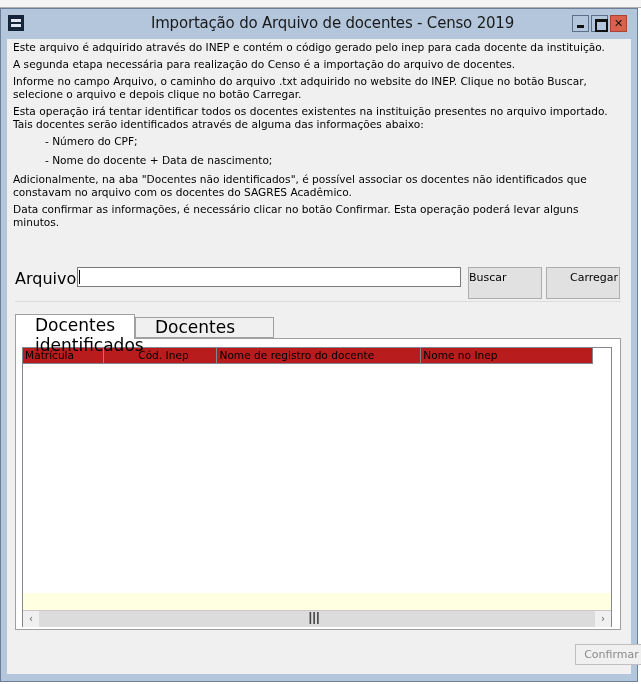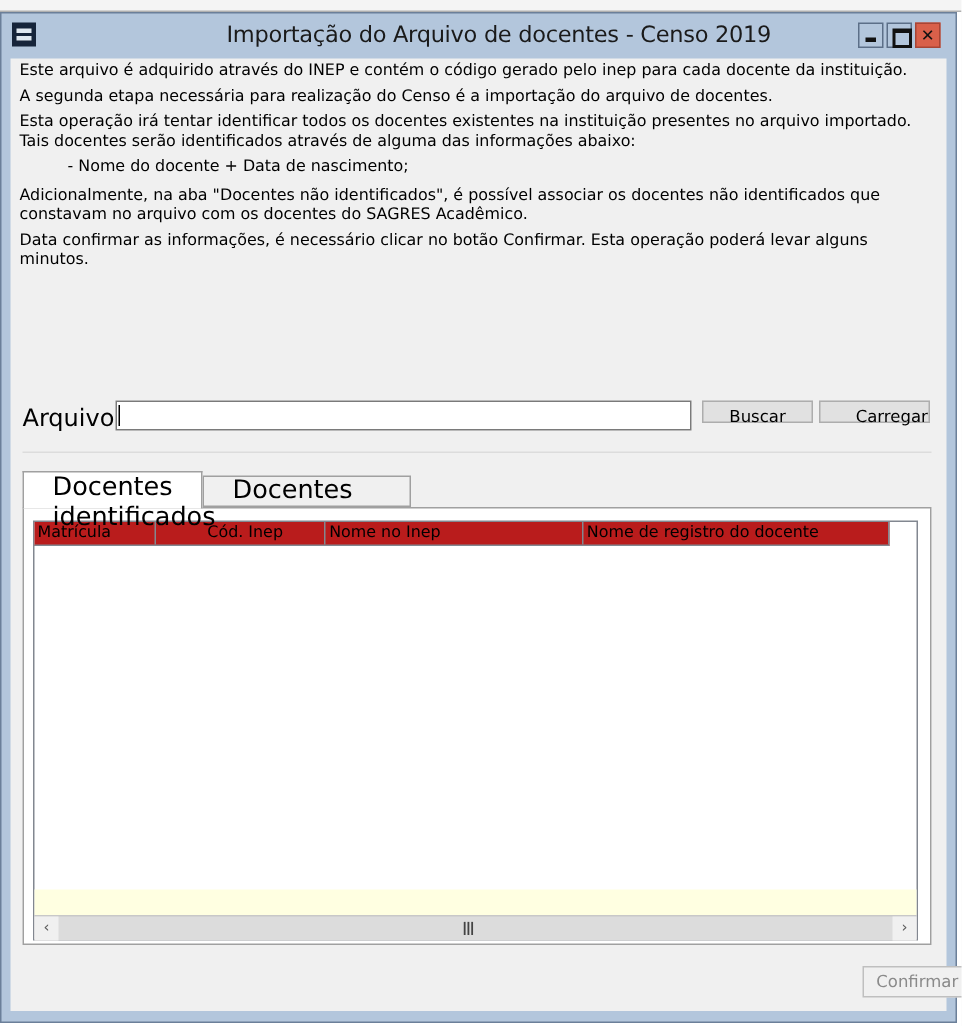--- a/index.html
+++ b/index.html
@@ -24,21 +24,21 @@
   .client { position: absolute; left: 6px; top: 30px; width: 624px; height: 635px; background: #f0f0f0; }
 
   .info { position: absolute; left: 6px; top: 2px; width: 612px; line-height: 13px; font-size: 10.6px; color: #000; }
   .info p { margin-bottom: 4px; }
   .info p.indent { padding-left: 32px; margin-bottom: 6px; }
 
   .arquivo-label { position: absolute; left: 8px; top: 230px; font-size: 16px; }
   .arquivo-input { position: absolute; left: 70px; top: 228px; width: 384px; height: 20px; background: #fff; border: 1px solid #7a7a7a; padding: 0 3px; font-size: 11px; font-family: "DejaVu Sans", sans-serif; outline: none; }
   .arquivo-input::before { content: ""; }
   .caret { position: absolute; left: 72px; top: 231px; width: 1px; height: 14px; background: #000; }
-  .btn { position: absolute; height: 15px; background: #e1e1e1; border: 1px solid #adadad; font-size: 11px; text-align: center; line-height: 19px; color: #000; font-family: "DejaVu Sans", sans-serif; }
+  .btn { position: absolute; height: 32px; background: #e1e1e1; border: 1px solid #adadad; font-size: 11px; line-height: 19px; color: #000; font-family: "DejaVu Sans", sans-serif; }
   .btn-buscar { left: 461px; top: 228px; width: 74px; }
   .btn-carregar { left: 539px; top: 228px; width: 74px; padding-left: 23px; }
 
   .sep { position: absolute; left: 8px; top: 262px; width: 606px; height: 1px; background: #dcdcdc; }
 
   .tab { position: absolute; height: 22px; font-size: 17px; padding: 0 19px; line-height: 20px; border: 1px solid #a0a0a0; }
   .tab-ident { left: 8px; top: 275px; width: 120px; background: #fff; border-bottom: none; height: 25px; z-index: 2; line-height: 20px; }
   .tab-naoident { left: 128px; top: 278px; width: 139px; background: #f0f0f0; height: 21px; line-height: 19px; }
 
   .tabpanel { position: absolute; left: 8px; top: 299px; width: 606px; height: 292px; background: #fff; border: 1px solid #a0a0a0; }
@@ -47,21 +47,21 @@
   .col { height: 15px; font-size: 10.6px; line-height: 15px; padding-left: 2px; border-right: 1px solid #828790; white-space: nowrap; overflow: hidden; }
   .col-1 { width: 86px; }
   .col-2 { width: 86px; margin-left: 32px; }
   .col-3 { width: 216px; }
   .col-4 { width: 182px; }
   .grid-yellow { position: absolute; left: 0; top: 245px; width: 588px; height: 17px; background: #ffffe1; }
   .hscroll { position: absolute; left: 0; top: 262px; width: 588px; height: 17px; background: #dcdcdc; border-top: 1px solid #c8c8c8; }
   .sb-btn { position: absolute; top: 0; width: 16px; height: 16px; background: #f0f0f0; font-size: 10px; line-height: 16px; text-align: center; color: #606060; }
   .sb-left { left: 0; }
   .sb-right { right: 0; }
-  .sb-thumb-grip { position: absolute; left: 285px; top: 3px; font-size: 12px; line-height: 10px; color: #444; letter-spacing: -1px; }
+  .sb-thumb-grip { position: absolute; left: 285px; top: 3px; font-size: 16px; line-height: 10px; color: #444; letter-spacing: -1px; }
 
   .btn-confirmar { position: absolute; left: 540px; top: 605px; width: 73px; height: 21px; background: #f0f0f0; border: 1px solid #bfbfbf; color: #8a8a8a; font-size: 11px; line-height: 19px; text-align: center; margin-left: 28px; }
 </style>
 </head>
 <body>
 
 <div class="bg-top"></div>
 
 <div class="window">
   <div class="titlebar">
@@ -69,21 +69,23 @@
     <div class="title">Importação do Arquivo de docentes - Censo 2019</div>
     <div class="win-btn win-min"><span></span></div>
     <div class="win-btn win-max"><span></span></div>
     <div class="win-btn win-close"><span></span></div>
   </div>
 
   <div class="client">
     <div class="info">
       <p>Este arquivo é adquirido através do INEP e contém o código gerado pelo inep para cada docente da instituição.</p>
       <p>A segunda etapa necessária para realização do Censo é a importação do arquivo de docentes.</p>
+      <p>Informe no campo Arquivo, o caminho do arquivo .txt adquirido no website do INEP. Clique no botão Buscar, selecione o arquivo e depois clique no botão Carregar.</p>
       <p>Esta operação irá tentar identificar todos os docentes existentes na instituição presentes no arquivo importado. Tais docentes serão identificados através de alguma das informações abaixo:</p>
+      <p class="indent">- Número do CPF;</p>
       <p class="indent">- Nome do docente + Data de nascimento;</p>
       <p>Adicionalmente, na aba "Docentes não identificados", é possível associar os docentes não identificados que constavam no arquivo com os docentes do SAGRES Acadêmico.</p>
       <p>Data confirmar as informações, é necessário clicar no botão Confirmar. Esta operação poderá levar alguns minutos.</p>
     </div>
 
     <div class="arquivo-label">Arquivo:</div>
     <input class="arquivo-input" type="text" value="" style="">
     <div class="caret"></div>
     <div class="btn btn-buscar">Buscar</div>
     <div class="btn btn-carregar">Carregar</div>
@@ -91,22 +93,22 @@
     <div class="sep"></div>
 
     <div class="tab tab-ident">Docentes identificados</div>
     <div class="tab tab-naoident">Docentes não identificados</div>
 
     <div class="tabpanel">
       <div class="grid">
         <div class="grid-header">
           <div class="col col-1">Matrícula</div>
           <div class="col col-2">Cód. Inep</div>
+          <div class="col col-3">Nome de registro do docente</div>
           <div class="col col-4">Nome no Inep</div>
-          <div class="col col-3">Nome de registro do docente</div>
         </div>
         <div class="grid-yellow"></div>
         <div class="hscroll">
           <div class="sb-btn sb-left"><span>‹</span></div>
           <div class="sb-thumb-grip">III</div>
           <div class="sb-btn sb-right"><span>›</span></div>
         </div>
       </div>
     </div>
 

